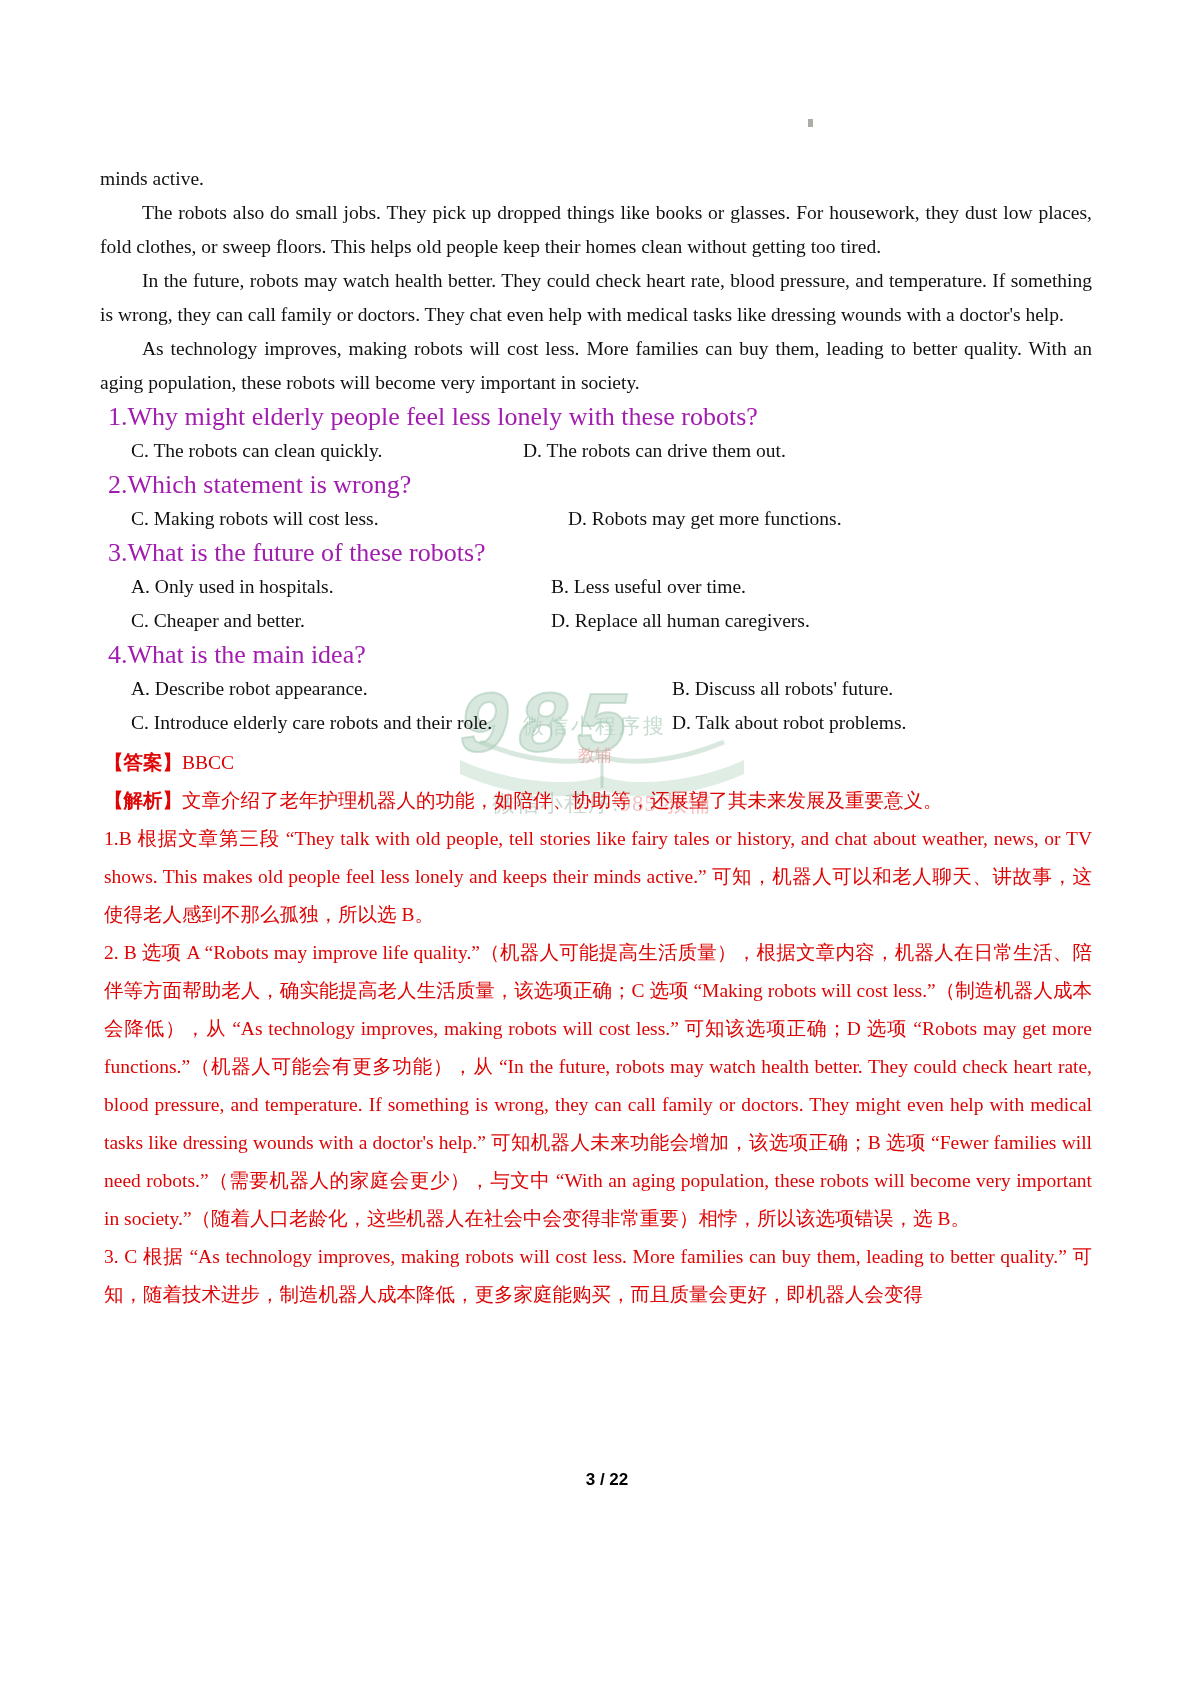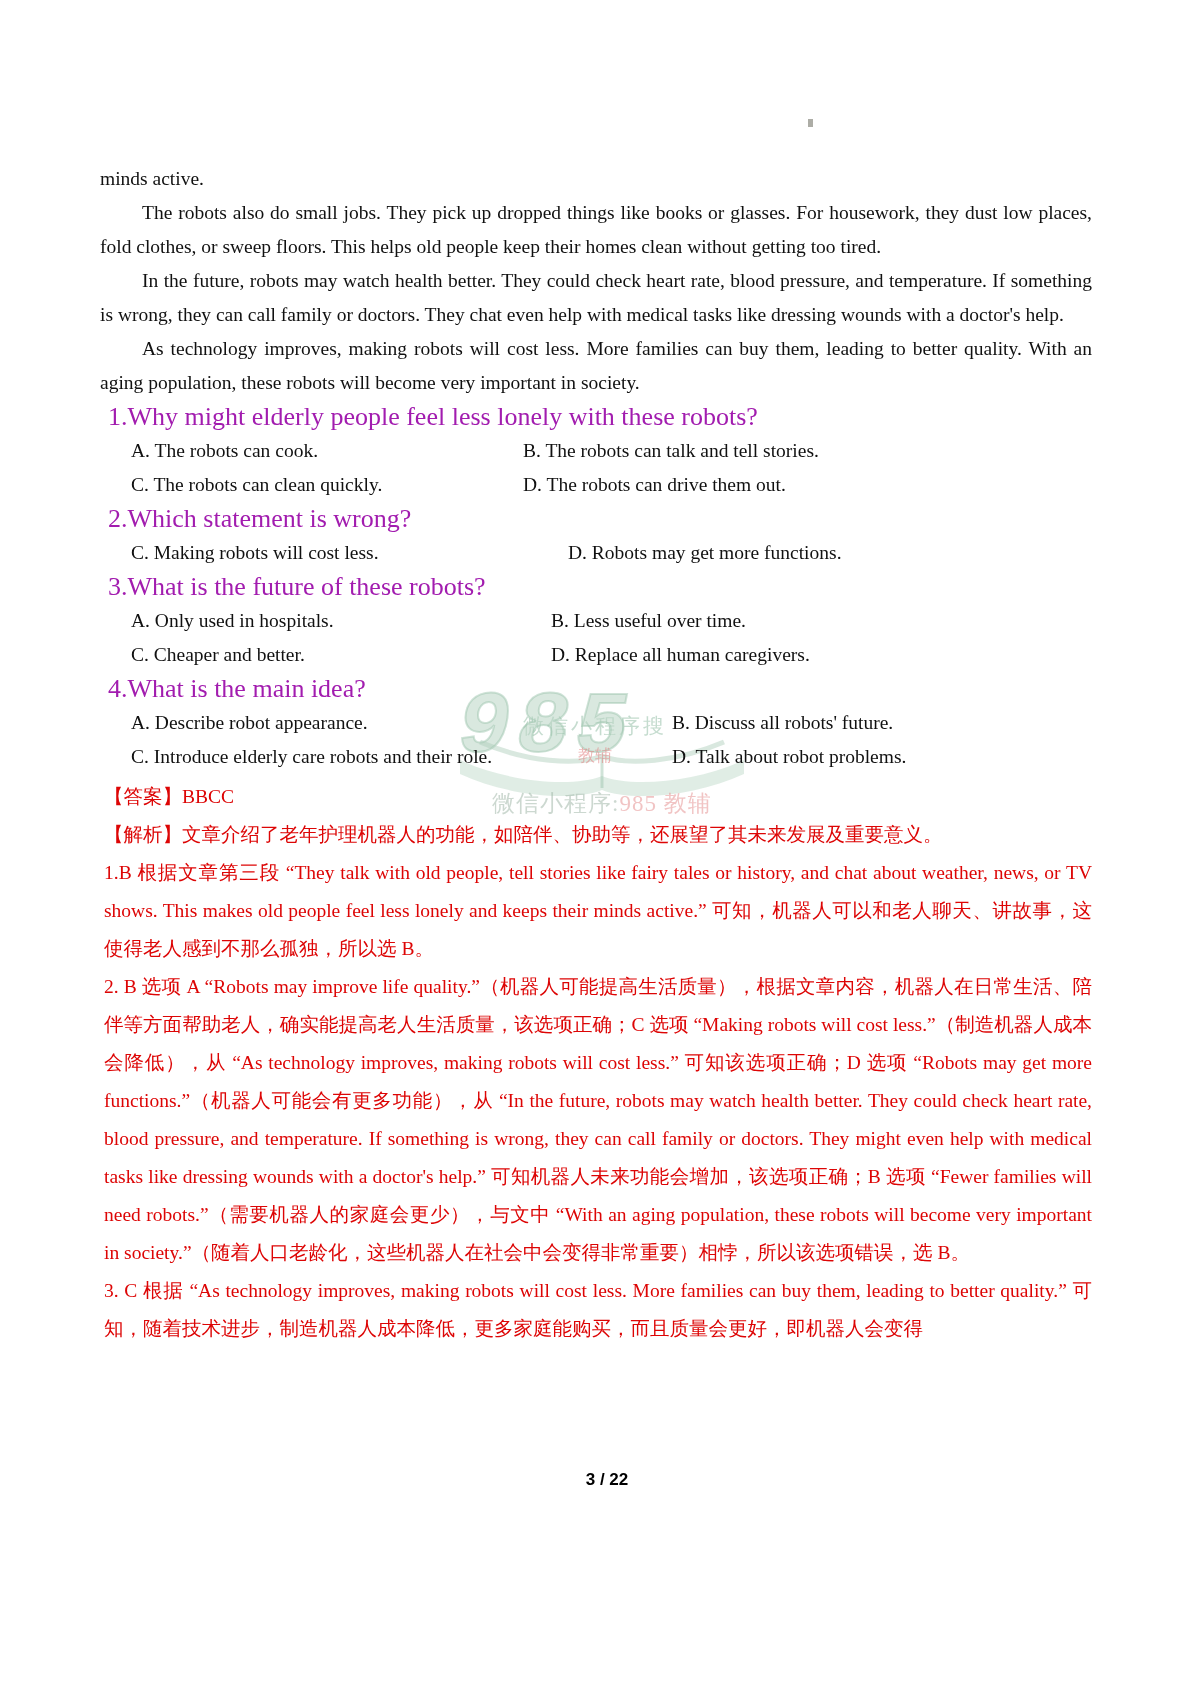--- a/index.html
+++ b/index.html
@@ -57,21 +57,21 @@
     margin-left: 4px;
   }
   .answer-line { margin-top: 4px; }
   .red-para {
     font-size: 19.5px;
     line-height: 38px;
     text-align: justify;
     color: #dd0505;
     margin-left: 4px;
   }
-  .bracket { font-weight: normal; }
+  .bracket { font-weight: bold; }
 
   
   .watermark {
     position: absolute;
     left: 450px;
     top: 660px;
     width: 310px;
     height: 170px;
     z-index: 1;
     pointer-events: none;
@@ -157,24 +157,20 @@
   <div class="content">
 
     <p class="para">minds active.</p>
     <p class="para indent">The robots also do small jobs. They pick up dropped things like books or glasses. For housework, they dust low places, fold clothes, or sweep floors. This helps old people keep their homes clean without getting too tired.</p>
     <p class="para indent">In the future, robots may watch health better. They could check heart rate, blood pressure, and temperature. If something is wrong, they can call family or doctors. They chat even help with medical tasks like dressing wounds with a doctor's help.</p>
     <p class="para indent">As technology improves, making robots will cost less. More families can buy them, leading to better quality. With an aging population, these robots will become very important in society.</p>
 
     <div class="question">
       <p class="q-prompt">1.Why might elderly people feel less lonely with these robots?</p>
       <div class="opt-row">
-        <span class="opt col-q1">A. The robots can cook.</span>
-        <span class="opt">B. The robots can talk and tell stories.</span>
-      </div>
-      <div class="opt-row">
         <span class="opt col-q1">C. The robots can clean quickly.</span>
         <span class="opt">D. The robots can drive them out.</span>
       </div>
     </div>
 
     <div class="question">
       <p class="q-prompt">2.Which statement is wrong?</p>
       <div class="opt-row">
         <span class="opt col-q2">C. Making robots will cost less.</span>
         <span class="opt">D. Robots may get more functions.</span>

